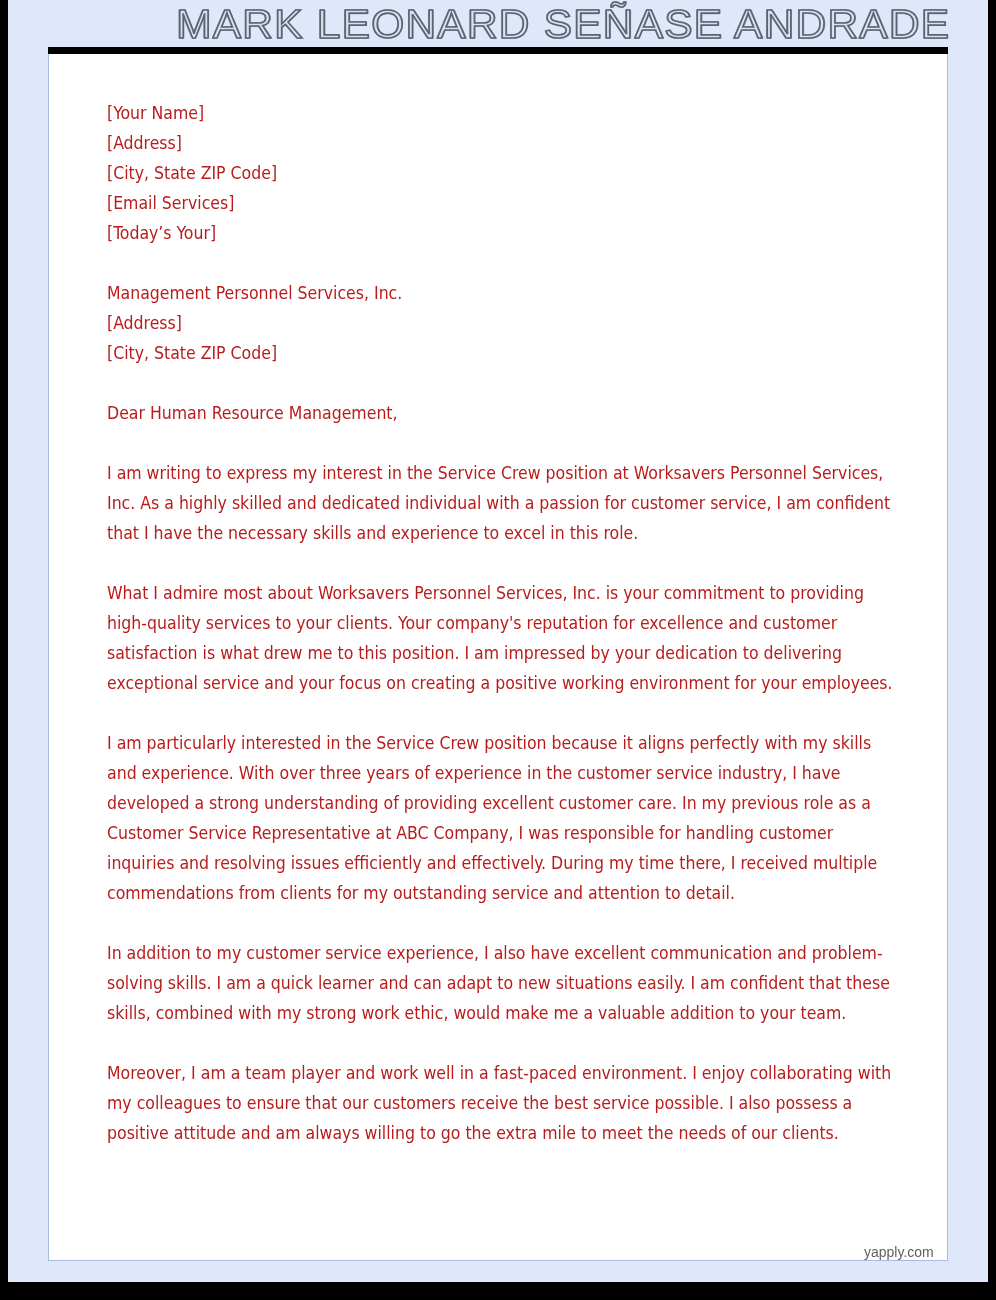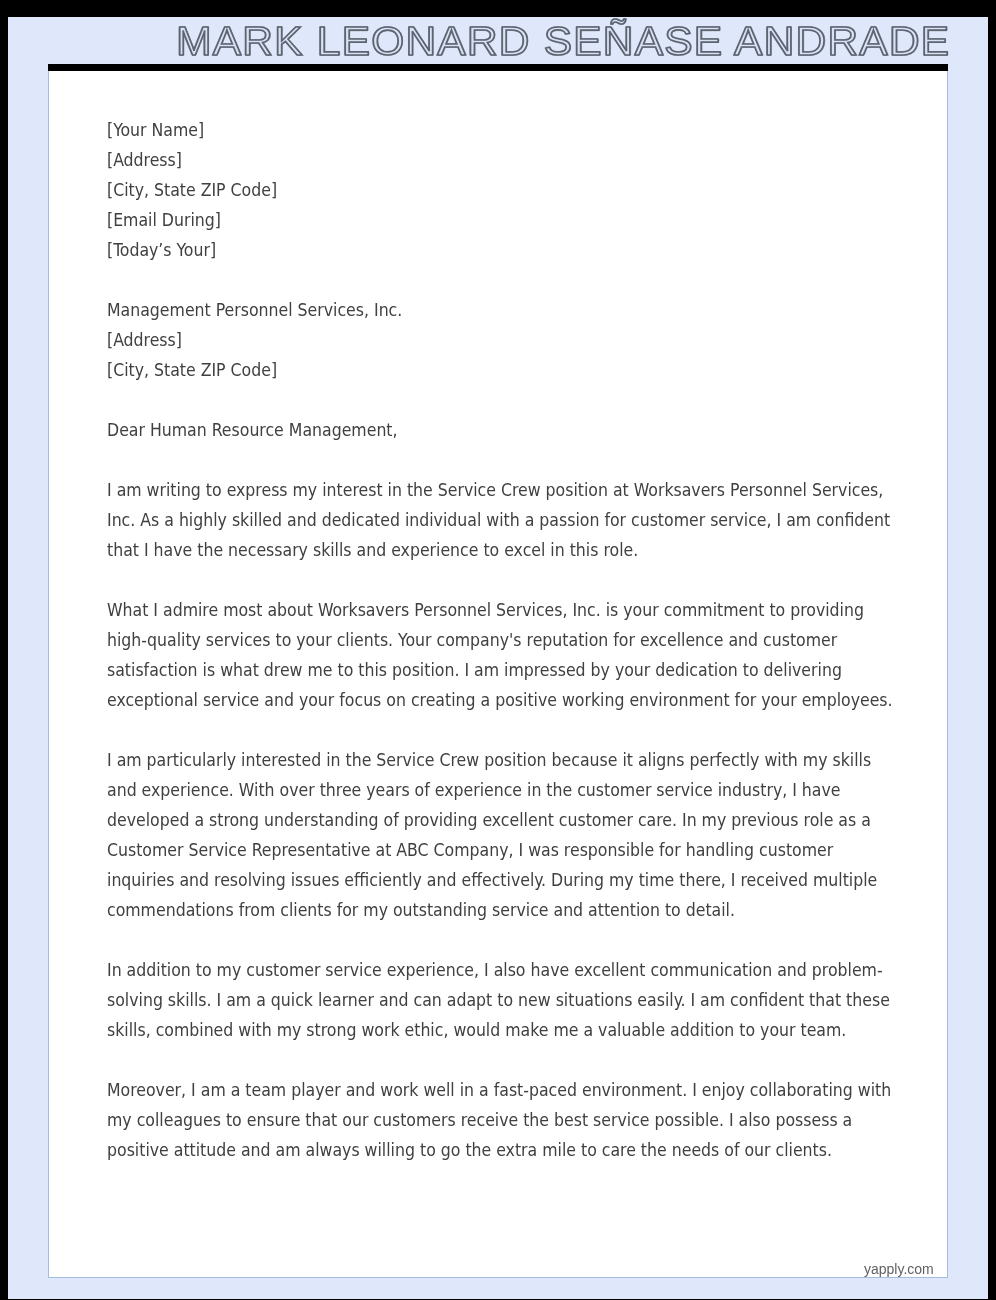--- a/index.html
+++ b/index.html
@@ -21,21 +21,21 @@
     left: 0;
     top: 0;
     width: 996px;
     height: 1300px;
     background: #000000;
     box-sizing: border-box;
   }
   #page-field {
     position: absolute;
     left: 8px;
-    top: 17px;
+    top: 0;
     width: 980px;
     height: 1282px;
     background: #dfe7fa;
     box-sizing: border-box;
   }
 
   
   #header-band {
     position: absolute;
     left: 0;
@@ -92,21 +92,21 @@
 
   
   #letter-body {
     position: absolute;
     left: 99px;
     top: 98px;
     width: 795px;
     font-family: "DejaVu Sans Condensed", "Liberation Sans Narrow", "Liberation Sans", sans-serif;
     font-size: 17.5px;
     line-height: 30px;
-    color: #404040;
+    color: #b91c1c;
     font-stretch: condensed;
   }
   #letter-body .addr-line {
     display: block;
     white-space: nowrap;
   }
   #letter-body .block {
     margin: 0 0 30px 0;
   }
   #letter-body .block:last-child {
@@ -144,36 +144,36 @@
     <div id="title-rule"></div>
 
     <div id="letter-sheet"></div>
 
     <div id="letter-body">
 
       <div class="block">
         <span class="addr-line">[Your Name]</span>
         <span class="addr-line">[Address]</span>
         <span class="addr-line">[City, State ZIP Code]</span>
-        <span class="addr-line">[Email During]</span>
+        <span class="addr-line">[Email Services]</span>
         <span class="addr-line">[Today’s Your]</span>
       </div>
 
       <div class="block">
         <span class="addr-line">Management Personnel Services, Inc.</span>
         <span class="addr-line">[Address]</span>
         <span class="addr-line">[City, State ZIP Code]</span>
       </div>
 
       <p class="para">Dear Human Resource Management,</p>
 
       <p class="para">I am writing to express my interest in the Service Crew position at Worksavers Personnel Services, Inc. As a highly skilled and dedicated individual with a passion for customer service, I am confident that I have the necessary skills and experience to excel in this role.</p>
       <p class="para">What I admire most about Worksavers Personnel Services, Inc. is your commitment to providing high-quality services to your clients. Your company's reputation for excellence and customer satisfaction is what drew me to this position. I am impressed by your dedication to delivering exceptional service and your focus on creating a positive working environment for your employees.</p>
       <p class="para">I am particularly interested in the Service Crew position because it aligns perfectly with my skills and experience. With over three years of experience in the customer service industry, I have developed a strong understanding of providing excellent customer care. In my previous role as a Customer Service Representative at ABC Company, I was responsible for handling customer inquiries and resolving issues efficiently and effectively. During my time there, I received multiple commendations from clients for my outstanding service and attention to detail.</p>
       <p class="para">In addition to my customer service experience, I also have excellent communication and problem-solving skills. I am a quick learner and can adapt to new situations easily. I am confident that these skills, combined with my strong work ethic, would make me a valuable addition to your team.</p>
-      <p class="para">Moreover, I am a team player and work well in a fast-paced environment. I enjoy collaborating with my colleagues to ensure that our customers receive the best service possible. I also possess a positive attitude and am always willing to go the extra mile to care the needs of our clients.</p>
+      <p class="para">Moreover, I am a team player and work well in a fast-paced environment. I enjoy collaborating with my colleagues to ensure that our customers receive the best service possible. I also possess a positive attitude and am always willing to go the extra mile to meet the needs of our clients.</p>
 
     </div>
 
     <div id="watermark">yapply.com</div>
 
   </div>
 </div>
 
 </body></html>

